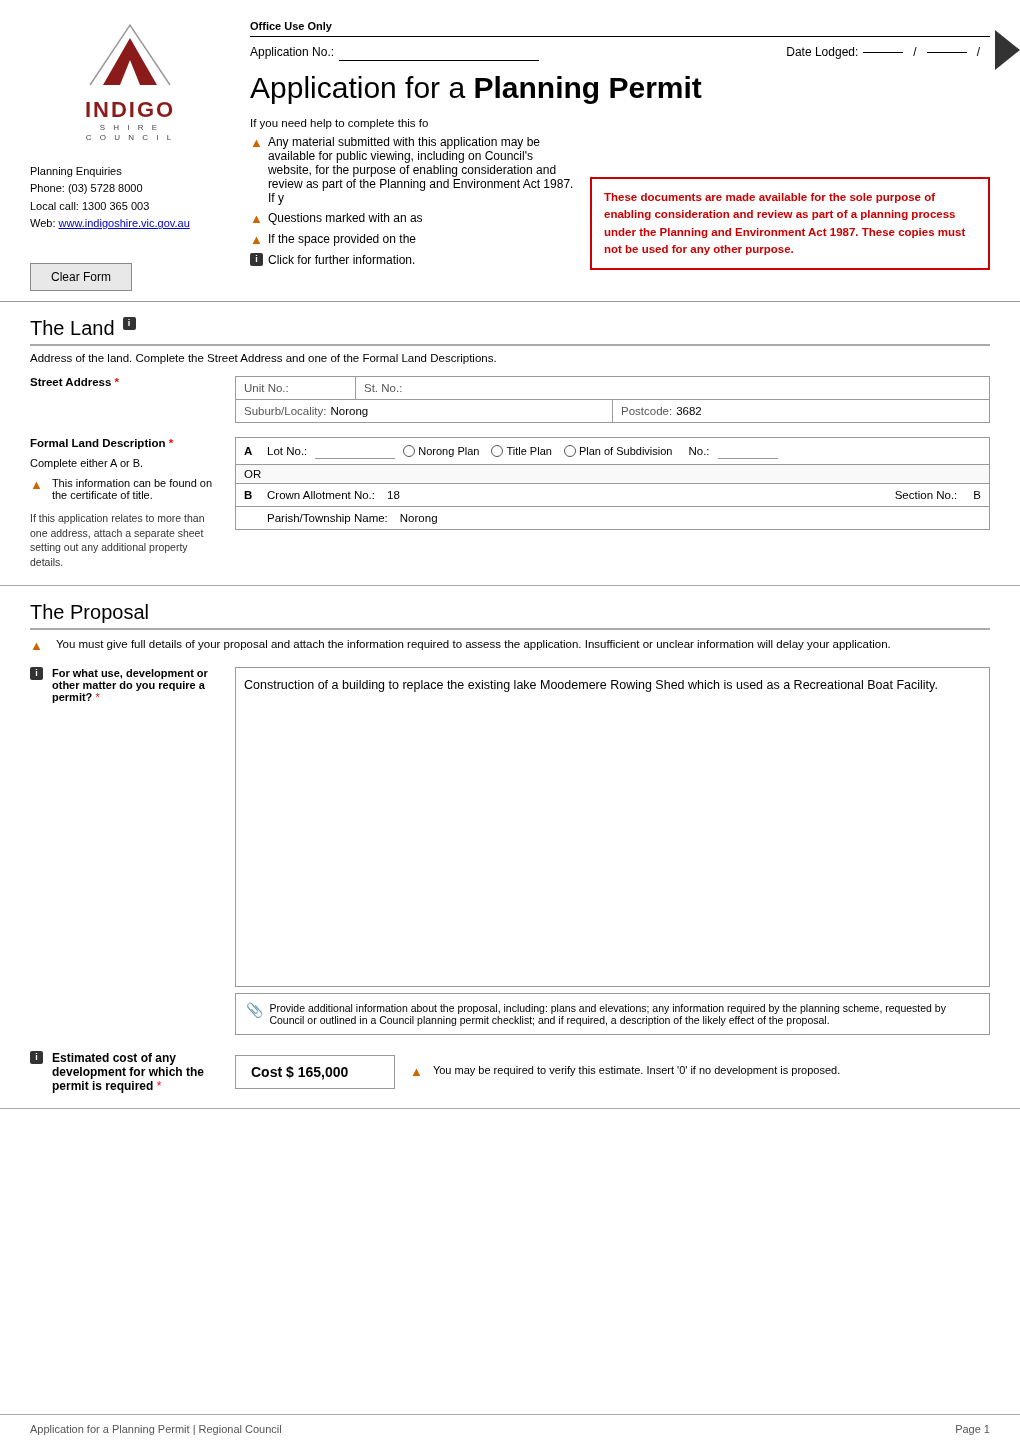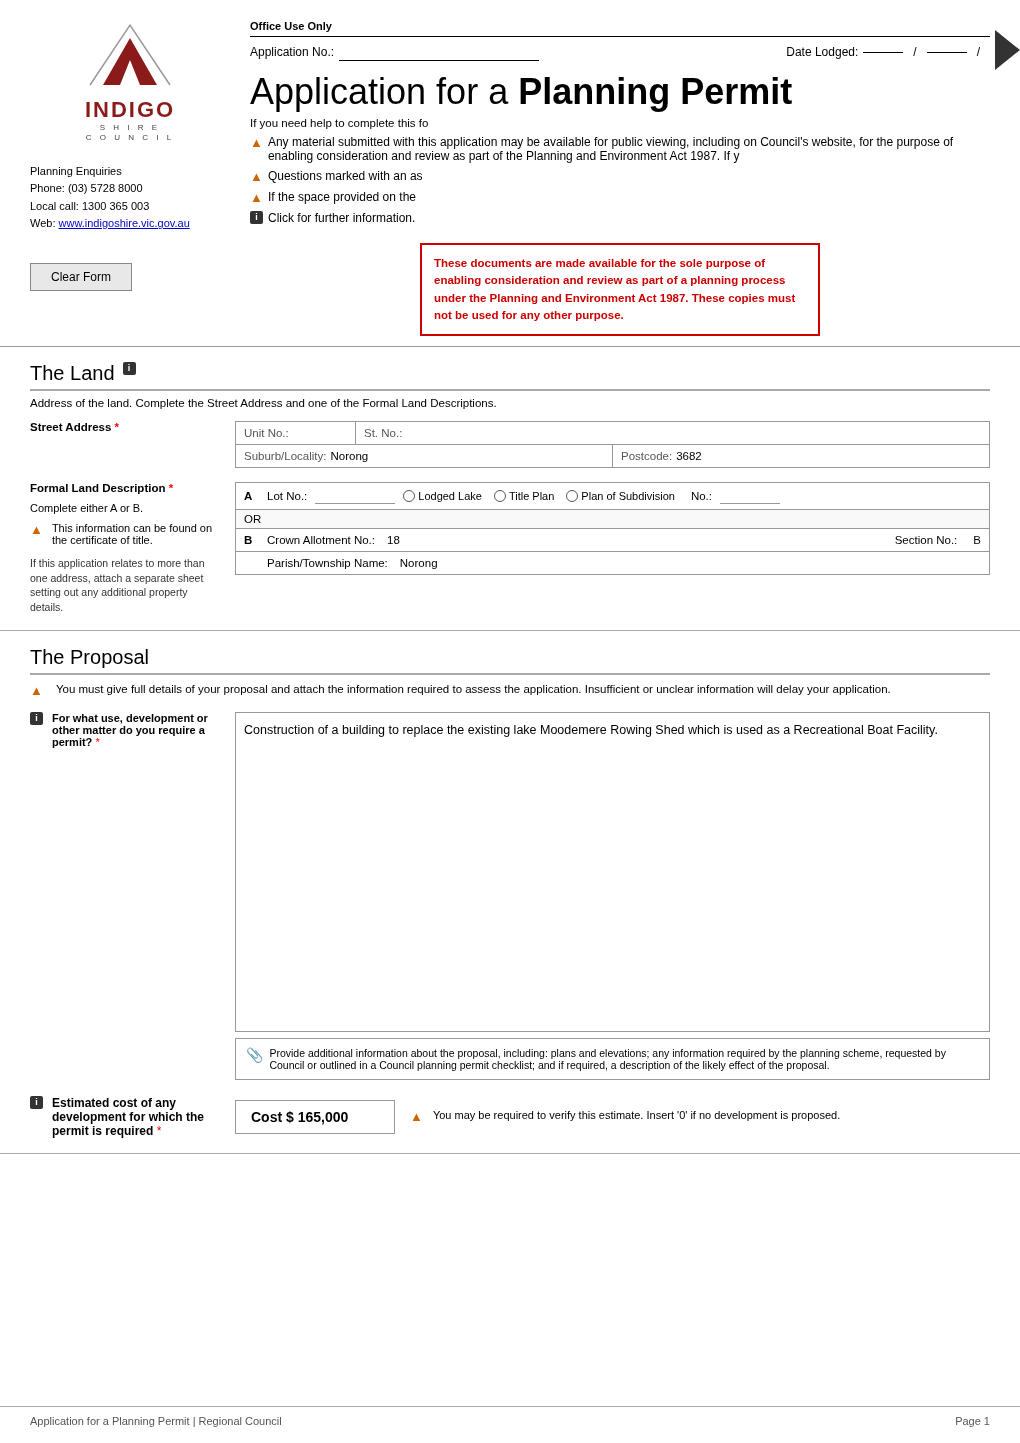--- a/index.html
+++ b/index.html
@@ -92,23 +92,23 @@
       display: inline-block;
     }
     .date-label { margin-left: auto; margin-right: 5px; }
     .date-slash { margin: 0 10px; }
     .date-field {
       border-bottom: 1px solid #000;
       width: 40px;
       display: inline-block;
     }
     .page-title {
-      font-size: 36px;
+      font-size: 30px;
       font-weight: normal;
-      margin-bottom: 4px;
+      margin-bottom: 12px;
     }
     .page-title-bold { font-weight: 900; }
     .help-text {
       font-size: 11.5px;
       margin-bottom: 6px;
       margin-right: 20px;
     }
     .notice-box {
       border: 2px solid #cc0000;
       padding: 10px 12px;
@@ -316,21 +316,21 @@
       min-width: 160px;
     }
     .cost-note {
       font-size: 11px;
       display: flex;
       align-items: flex-start;
       gap: 5px;
     }
     .footer-bar {
       position: absolute;
-      bottom: 8px;
+      bottom: 0;
       left: 0;
       right: 0;
       border-top: 1px solid #aaa;
       padding: 8px 30px;
       display: flex;
       justify-content: space-between;
       font-size: 11px;
       color: #555;
     }
     .right-arrow {
@@ -393,21 +393,21 @@
         <span class="date-field"></span>
         <span class="date-slash">/</span>
       </div>
 
       <div>
         <h1 class="page-title">
           <span>Application for a </span><span class="page-title-bold">Planning Permit</span>
         </h1>
       </div>
 
-      <div style="display:flex; gap:15px; align-items:center;flex-direction:column;">
+      <div style="display:flex; gap:15px; align-items:flex-end;">
         <div style="flex:1;">
           <p class="help-text">If you need help to complete this fo</p>
           <div class="instruction-item">
             <span class="warn-icon">▲</span>
             <span>Any material submitted with this application may be available for public viewing, including on Council's website, for the purpose of enabling consideration and review as part of the Planning and Environment Act 1987. If y</span>
           </div>
           <div class="instruction-item" style="margin-top:6px;">
             <span class="warn-icon">▲</span>
             <span>Questions marked with an as</span>
           </div>
@@ -479,21 +479,21 @@
       <div style="flex:1;">
         <div class="formal-right">
 
           <div class="formal-row">
             <span class="row-letter">A</span>
             <span>Lot No.:</span>
             <span style="width:80px; border-bottom:1px solid #999; display:inline-block; height:16px;"></span>
             <div class="radio-group">
               <label class="radio-option">
                 <span class="radio-circle"></span>
-                <span>Lodged Lake</span>
+                <span>Norong Plan</span>
               </label>
               <label class="radio-option">
                 <span class="radio-circle"></span>
                 <span>Title Plan</span>
               </label>
               <label class="radio-option">
                 <span class="radio-circle"></span>
                 <span>Plan of Subdivision</span>
               </label>
             </div>

